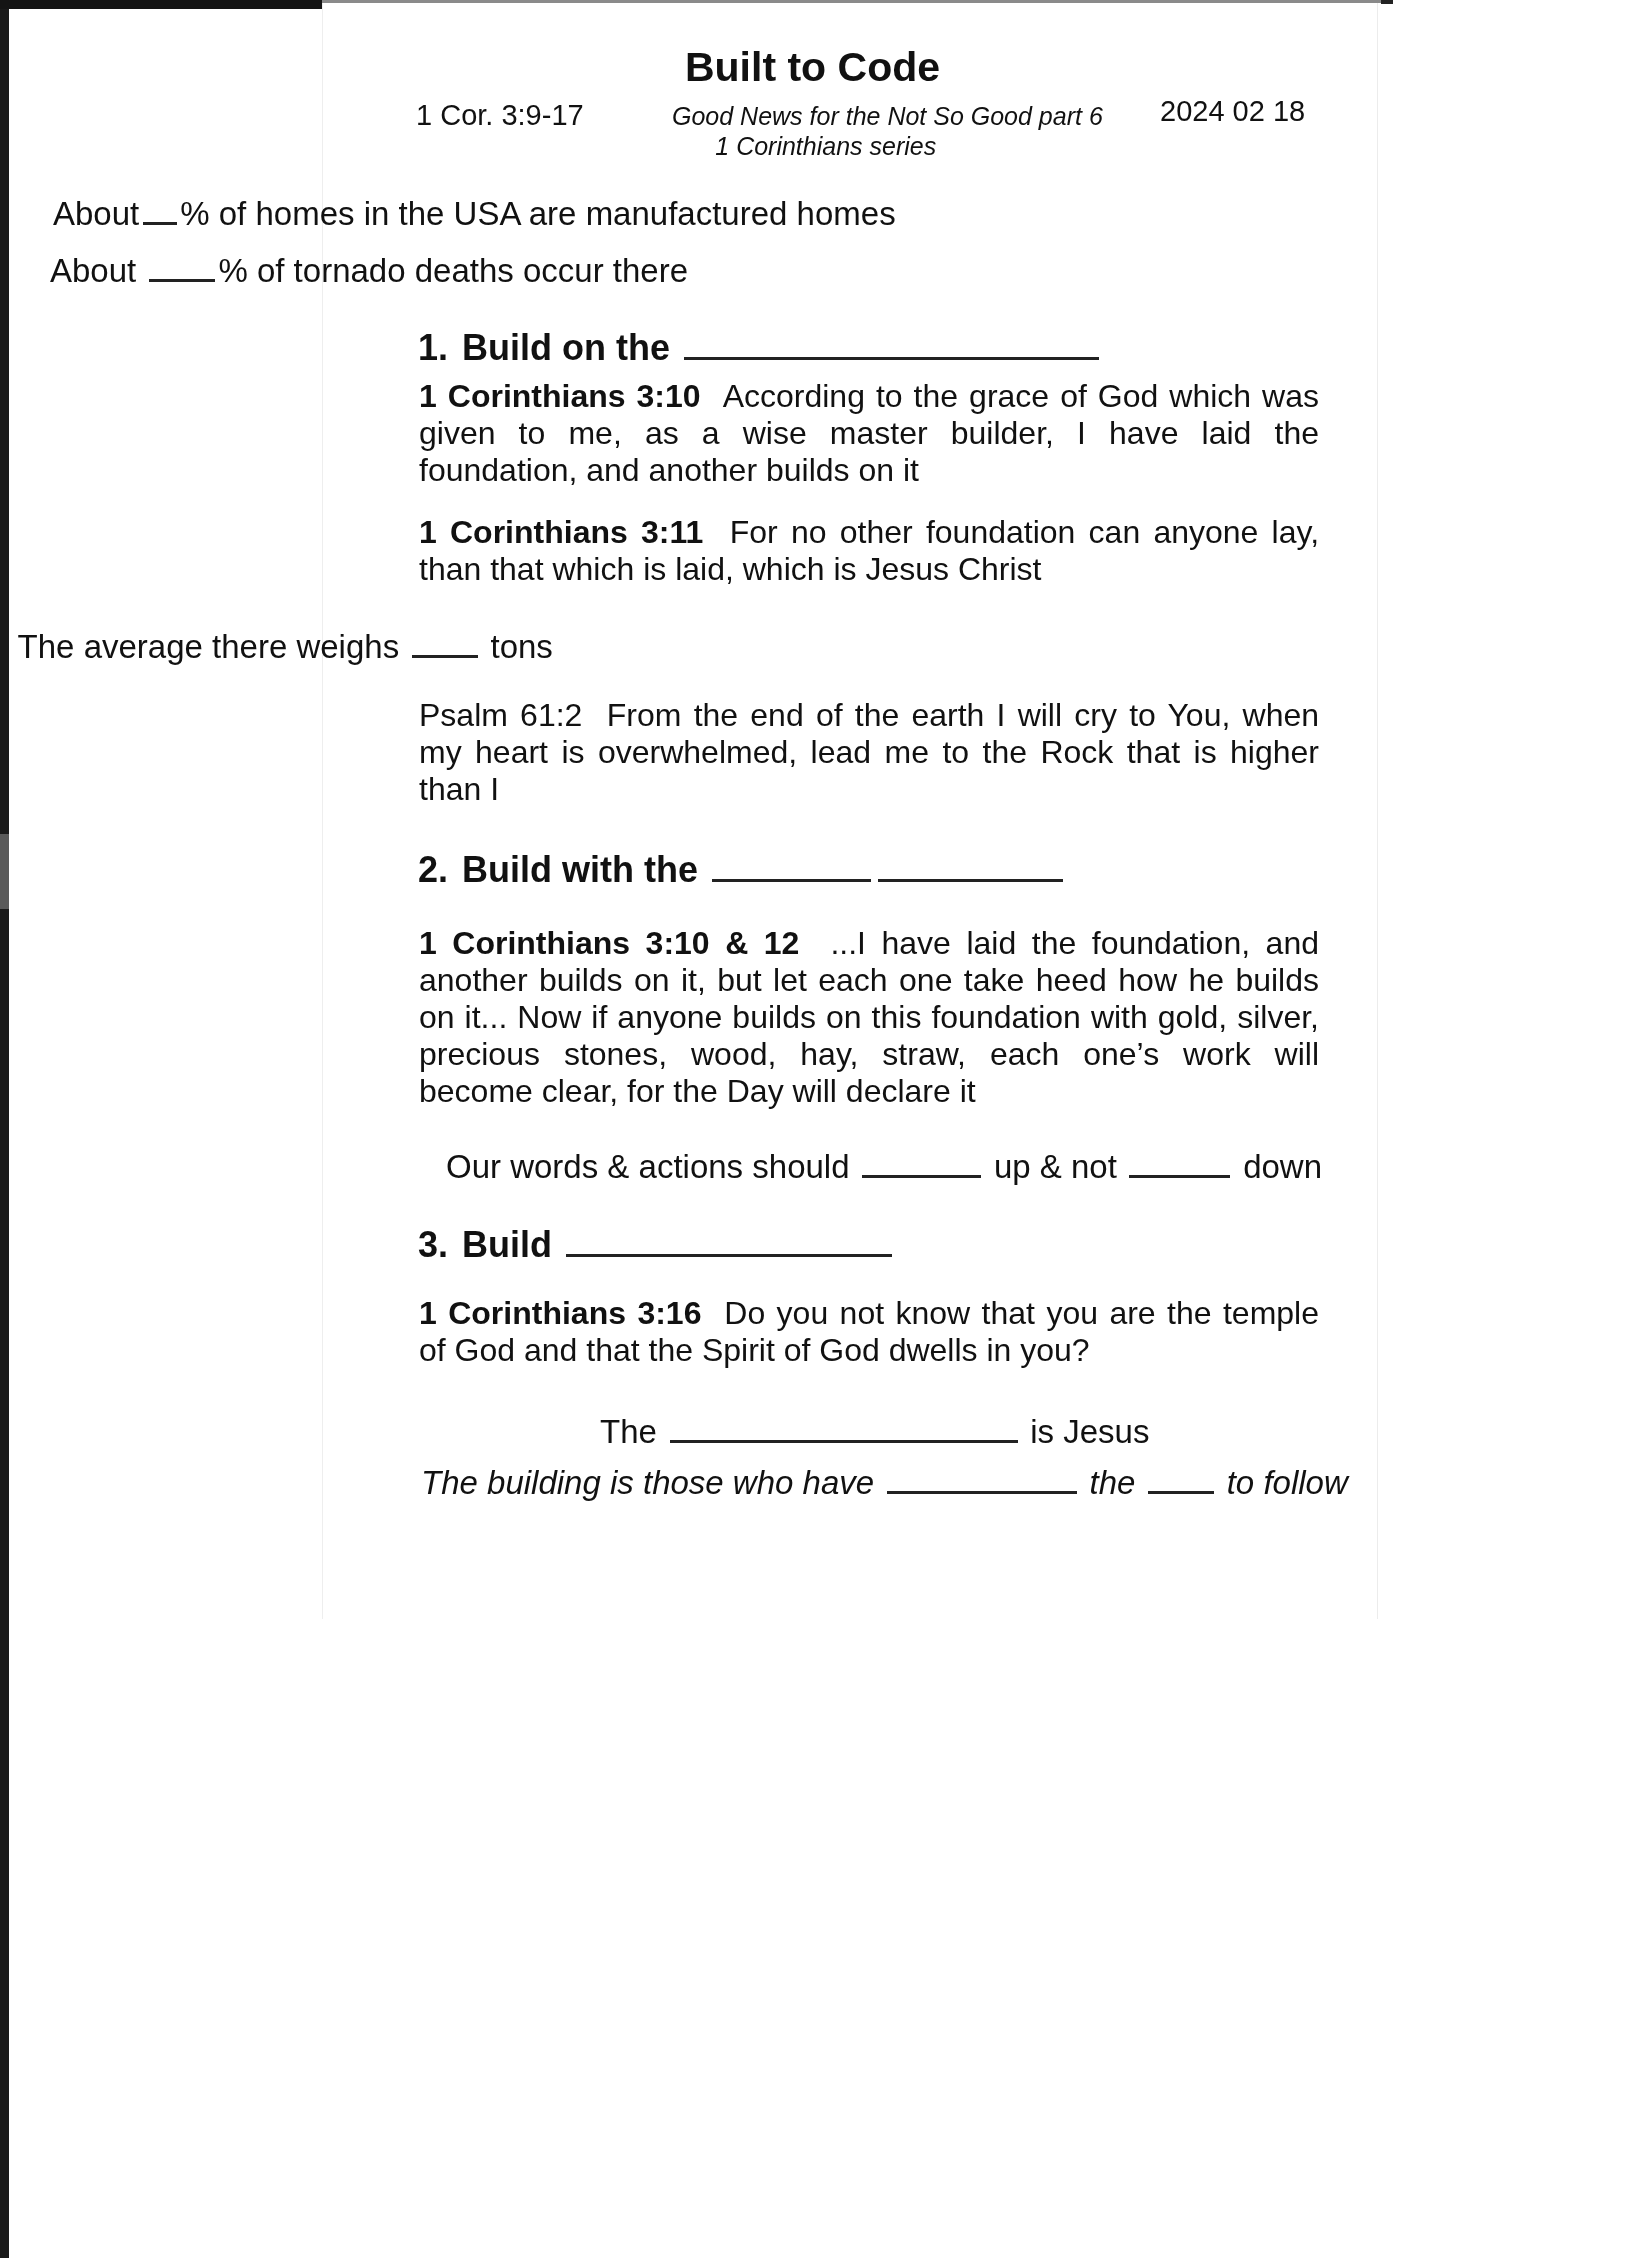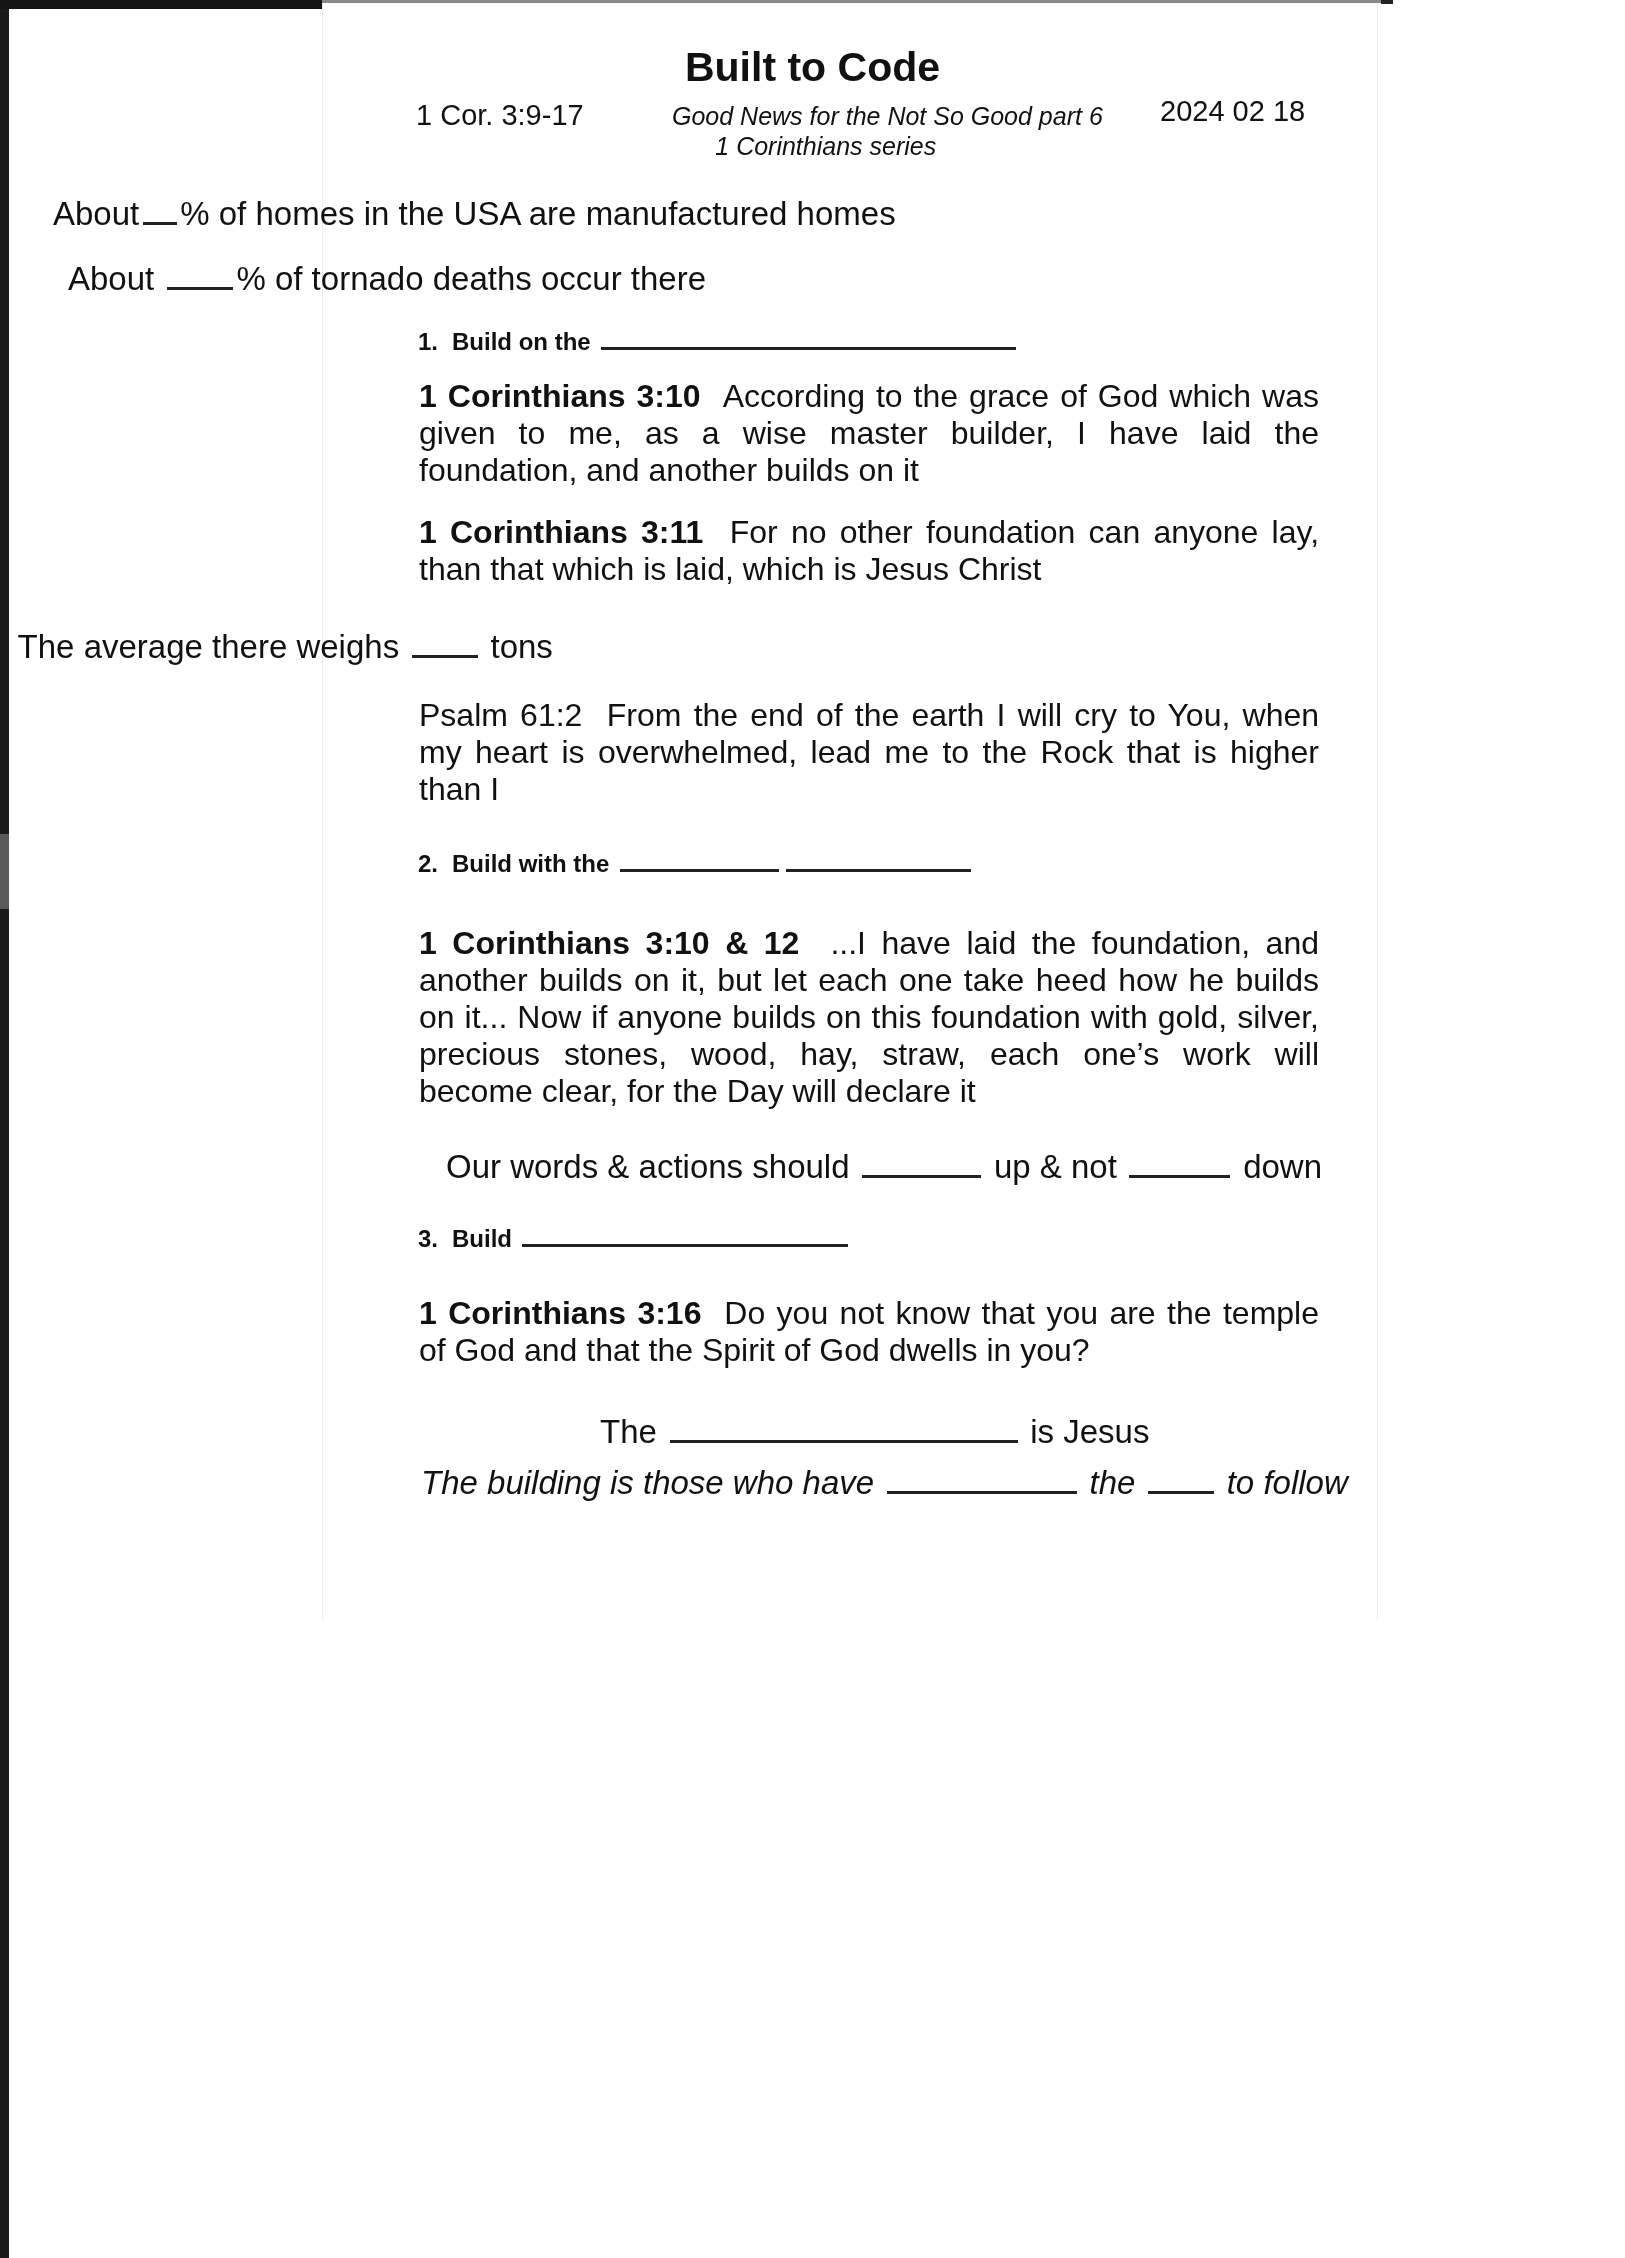--- a/index.html
+++ b/index.html
@@ -14,21 +14,21 @@
            border-left:0.9px solid #eeeeee; border-right:0.9px solid #ececec; }
   .abs { position:absolute; white-space:nowrap; }
   .title { left:0; width:1625px; text-align:center; top:44px; font-size:41px; font-weight:bold; }
   .ref { left:416px; top:99px; font-size:29px; }
   .series { left:640px; top:102px; font-size:25px; font-style:italic;margin-left:32px; }
   .date { left:1160px; top:95px; font-size:29px; }
   .series2 { left:0; width:1625px; text-align:center; top:132px; font-size:25px; font-style:italic; padding-left:26.5px; box-sizing:border-box; }
   .line { font-size:33px; }
   .center { left:0; width:1625px; }
   .blank { display:inline-block; border-bottom:3.5px solid #222; vertical-align:baseline; height:0.9em; margin:0 3.5px; }
-  .heading { left:418px; font-size:24px; font-weight:bold; }
+  .heading { left:418px; font-size:36px; font-weight:bold; }
   .heading .num { margin-right:14px; }
   .para { position:absolute; left:419px; width:900px; font-size:32px; line-height:37px; text-align:justify; }
   .para b { font-weight:bold; }
 </style>
 </head>
 <body>
 
 <div class="scan-left"></div>
 <div class="scan-left-gray"></div>
 <div class="scan-top"></div>
@@ -38,21 +38,21 @@
 
 <div class="abs title">Built to Code</div>
 <div class="abs ref">1 Cor. 3:9-17</div>
 <div class="abs series">Good News for the Not So Good part 6</div>
 <div class="abs date">2024 02 18</div>
 <div class="abs series2">1 Corinthians series</div>
 
 <div class="abs line center" style="top:192px; padding-left:53px; box-sizing:border-box;">
   <span>About</span><span class="blank" style="width:34px;"></span><span>% of homes in the USA are manufactured homes</span>
 </div>
-<div class="abs line center" style="top:257px; padding-left:68px; box-sizing:border-box;">
+<div class="abs line center" style="top:249px; padding-left:50px; box-sizing:border-box;">
   <span>About</span> <span class="blank" style="width:66px;"></span><span>% of tornado deaths occur there</span>
 </div>
 
 <div class="abs heading" style="top:325px;">
   <span class="num">1.</span><span>Build on the</span>
   <span class="blank" style="width:415px;"></span>
 </div>
 
 <div class="para" style="top:378px;">
   <b>1 Corinthians 3:10</b>&nbsp;&nbsp;<span>According to the grace of God which was given to me, as a wise master builder, I have laid the foundation, and another builds on it</span>

